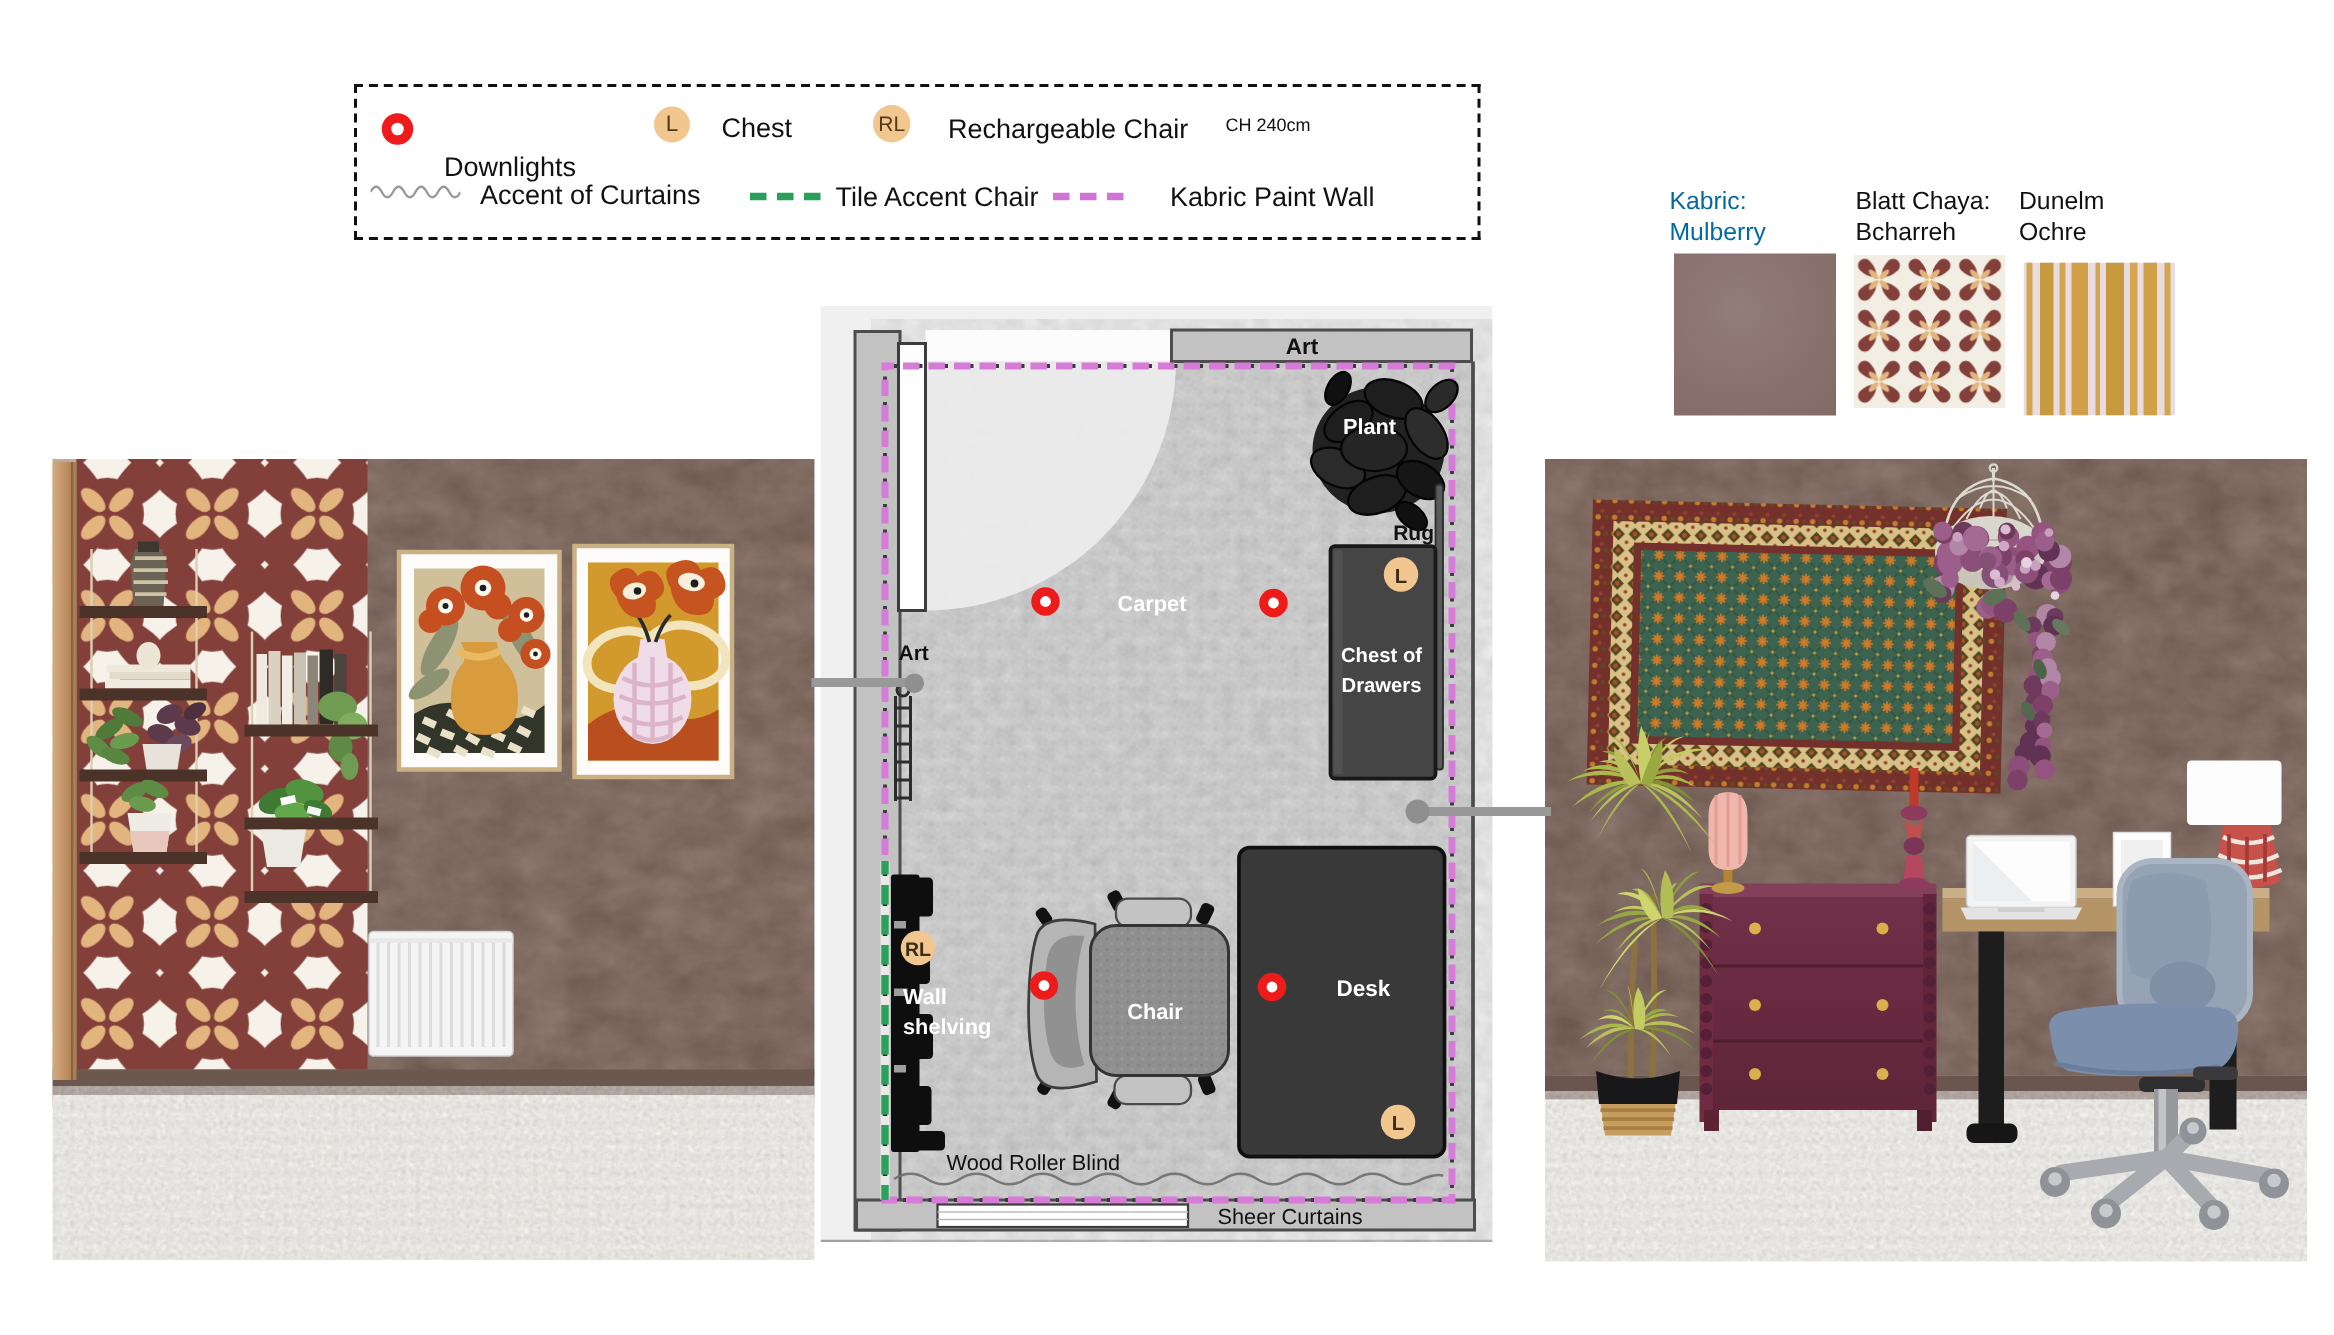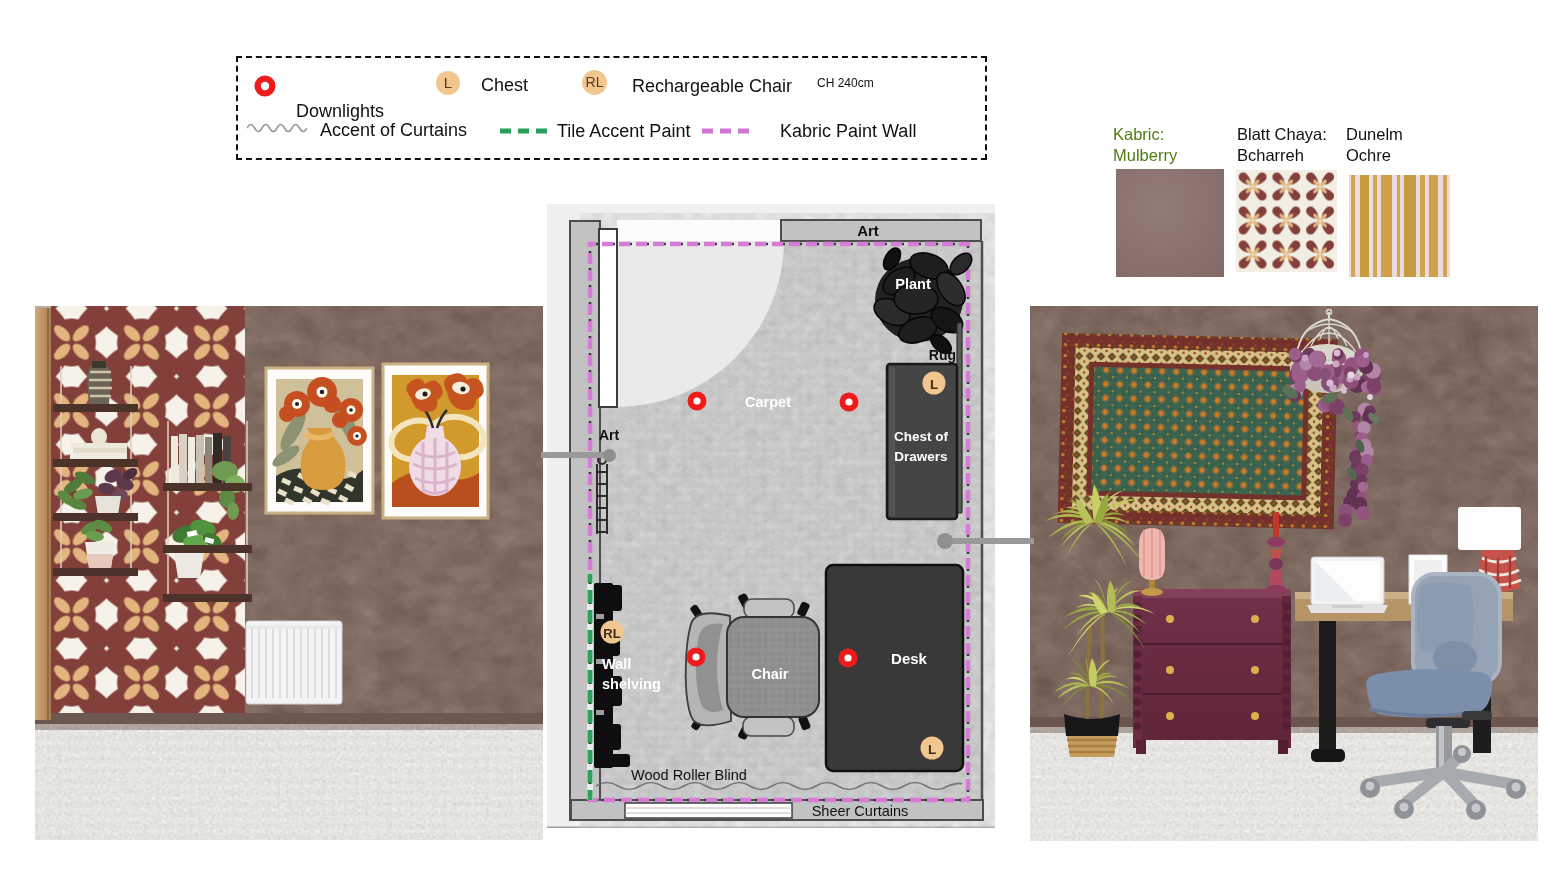--- a/index.html
+++ b/index.html
@@ -31,29 +31,29 @@
 <svg class="abs" style="left:247px;top:120px;" width="60" height="16" viewBox="0 0 60 16">
     <path d="M0 8 q3.75 -7 7.5 0 q3.75 7 7.5 0 q3.75 -7 7.5 0 q3.75 7 7.5 0 q3.75 -7 7.5 0 q3.75 7 7.5 0 q3.75 -7 7.5 0 q3.75 7 7.5 0" fill="none" stroke="#9a9a9a" stroke-width="1.6"></path>
   </svg>
 
 <div class="abs" style="left:320px;top:120px;font-size:18px;color:#111;">Accent of Curtains</div>
 
 <svg class="abs" style="left:500px;top:128px;" width="48" height="6" viewBox="0 0 48 6">
     <line x1="0" y1="3" x2="48" y2="3" stroke="#29a05a" stroke-width="5" stroke-dasharray="11 7"></line>
   </svg>
 
-<div class="abs" style="left:557px;top:121px;font-size:18px;color:#111;">Tile Accent Paint</div>
+<div class="abs" style="left:557px;top:121px;font-size:18px;color:#111;">Tile Accent Chair</div>
 
 <svg class="abs" style="left:702px;top:128px;" width="48" height="6" viewBox="0 0 48 6">
     <line x1="0" y1="3" x2="48" y2="3" stroke="#cf74d4" stroke-width="5" stroke-dasharray="11 7"></line>
   </svg>
 
 <div class="abs" style="left:780px;top:121px;font-size:18px;color:#111;">Kabric Paint Wall</div>
 
-<div class="abs" style="left:1113px;top:124px;font-size:16.5px;line-height:21px;color:#4d7c0f;">Kabric:<br>Mulberry</div>
+<div class="abs" style="left:1113px;top:124px;font-size:16.5px;line-height:21px;color:#0369a1;">Kabric:<br>Mulberry</div>
 <div class="abs" style="left:1237px;top:124px;font-size:16.5px;line-height:21px;color:#111;">Blatt Chaya:<br>Bcharreh</div>
 <div class="abs" style="left:1317px;top:124px;font-size:16.5px;line-height:21px;color:#111;margin-left:29px;">Dunelm<br>Ochre</div>
 
 <div class="abs" style="left:1116px;top:169px;width:108px;height:108px;background:radial-gradient(circle at 40% 35%, #937d78 0%, #8b7470 45%, #826b66 100%);"></div>
 
 <svg class="abs" style="left:1236px;top:170px;" width="101" height="102" viewBox="0 0 101 102">
   <defs>
     <path id="petal2" d="M0 -5 C9 -10 12.5 -18 13 -33.5 A13 13 0 1 0 -13 -33.5 C-12.5 -18 -9 -10 0 -5 Z"></path>
     <g id="motif2">
       <g fill="#833f3a" stroke="#f2eee3" stroke-width="3.5">

